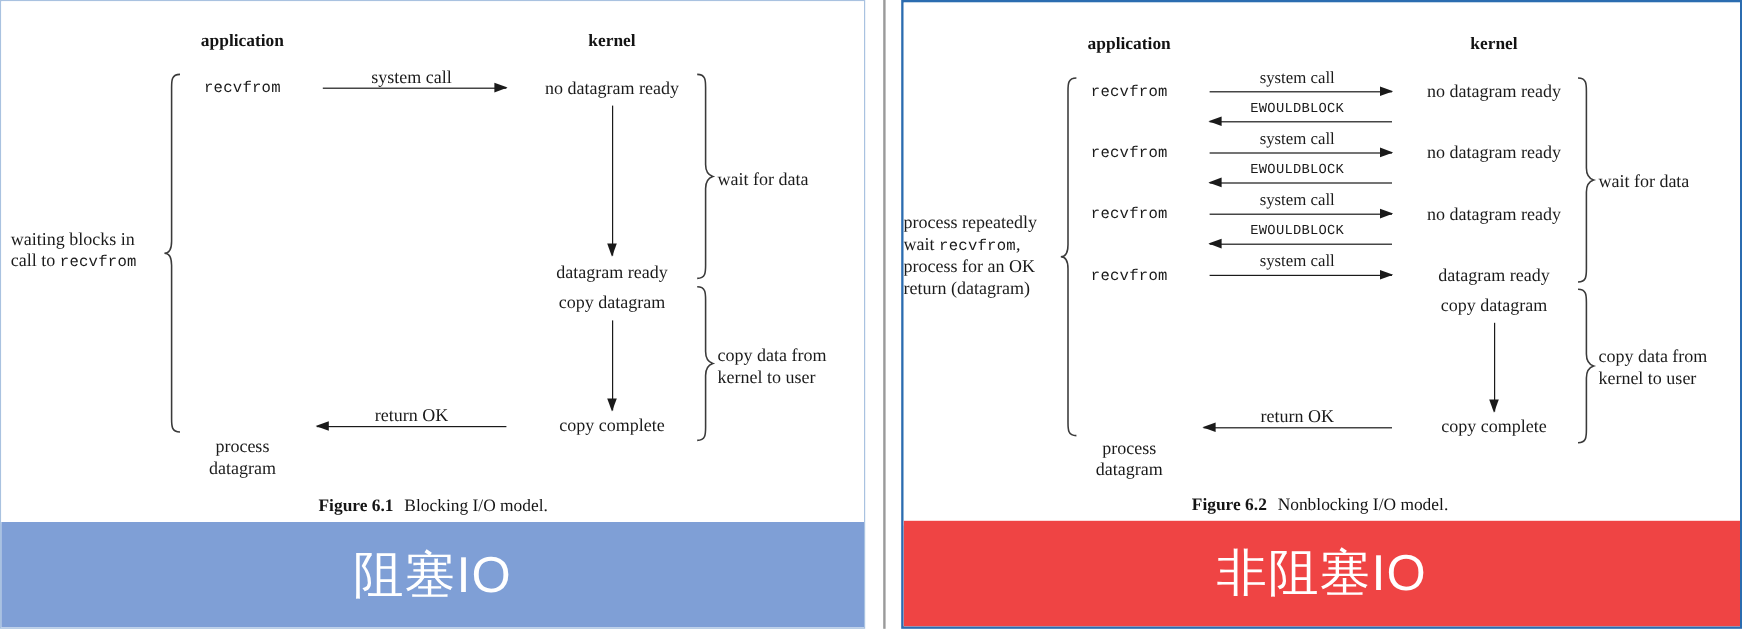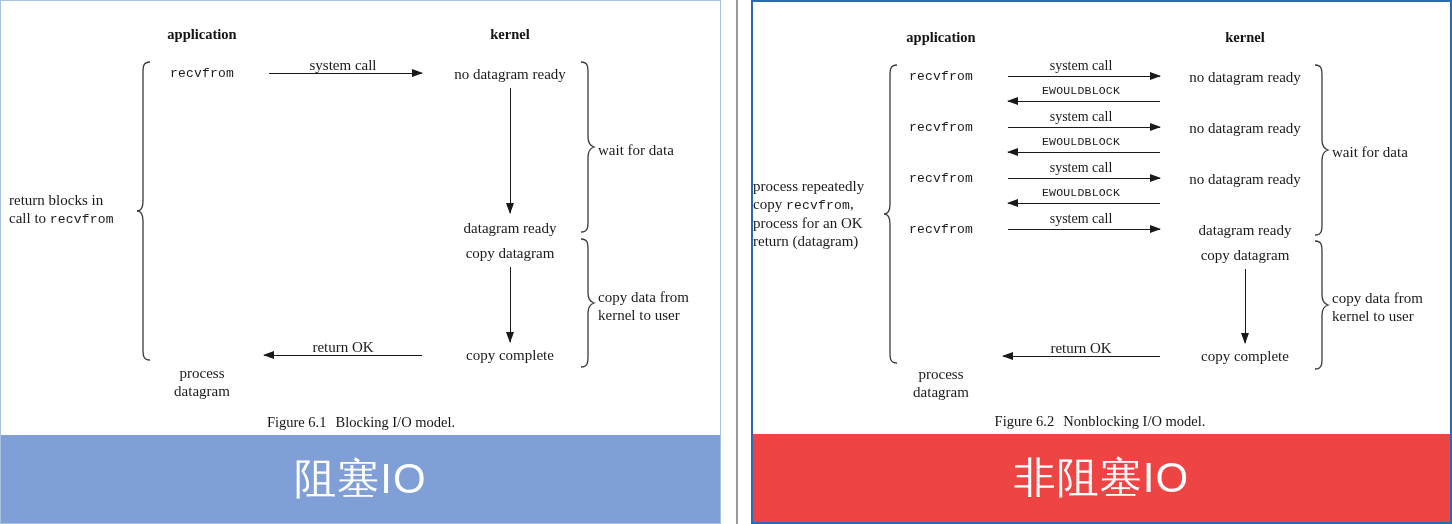--- a/index.html
+++ b/index.html
@@ -148,21 +148,21 @@
   }
 
   
   .figcap {
     position: absolute;
     transform: translateX(-50%);
     white-space: nowrap;
     font-size: 14.5px;
     color: #151515;
   }
-  .figcap b { font-weight: normal; margin-top: 36px; }
+  .figcap b { font-weight: bold; margin-top: 36px; }
   .figcap .gap { display: inline-block; width: 9px; }
 </style>
 </head>
 <body>
 
 <div class="stage">
 
   <div class="panel panel-left">
 
     <div class="figure">
@@ -170,21 +170,21 @@
       <div class="hdr" style="left:201px; top:25px;">application</div>
       <div class="hdr" style="left:509px; top:25px;">kernel</div>
 
       <div class="brace" style="left:135px; top:60px;">
         <svg width="16" height="300" viewBox="0 0 16 300">
           <path d="M14,1 C7,1 7,6 7,12 L7,140 C7,148 4,150 1,150 C4,150 7,152 7,160 L7,288 C7,294 7,299 14,299" fill="none" stroke="#3a3a3a" stroke-width="1.3"></path>
         </svg>
       </div>
 
       <div class="lbl rgt" style="left:8px; top:190px; width:124px;">
-        <div>return blocks in</div>
+        <div>waiting blocks in</div>
         <div><span>call to </span><span class="mono">recvfrom</span></div>
       </div>
 
       <div class="monolbl ctr" style="left:201px; top:65px;">recvfrom</div>
 
       <div class="lbl ctr" style="left:342px; top:55px;">system call</div>
       <div class="arrow right" style="left:268px; top:68px; width:153px;">
         <div class="shaft"></div>
         <div class="head"></div>
       </div>
@@ -255,21 +255,21 @@
       <div class="hdr" style="left:492px; top:27px;">kernel</div>
 
       <div class="brace" style="left:130px; top:62px;">
         <svg width="16" height="300" viewBox="0 0 16 300">
           <path d="M14,1 C7,1 7,6 7,12 L7,140 C7,148 4,150 1,150 C4,150 7,152 7,160 L7,288 C7,294 7,299 14,299" fill="none" stroke="#3a3a3a" stroke-width="1.3"></path>
         </svg>
       </div>
 
       <div class="lbl rgt" style="left:0px; top:175px; width:126px;">
         <div>process repeatedly</div>
-        <div><span>copy </span><span class="mono">recvfrom</span><span>,</span></div>
+        <div><span>wait </span><span class="mono">recvfrom</span><span>,</span></div>
         <div>process for an OK</div>
         <div>return (datagram)</div>
       </div>
 
       <div class="monolbl ctr" style="left:188px; top:67px;">recvfrom</div>
       <div class="monolbl ctr" style="left:188px; top:118px;">recvfrom</div>
       <div class="monolbl ctr" style="left:188px; top:169px;">recvfrom</div>
       <div class="monolbl ctr" style="left:188px; top:220px;">recvfrom</div>
 
       <div class="lbl ctr" style="left:328px; top:55px; font-size:14px;">system call</div>

